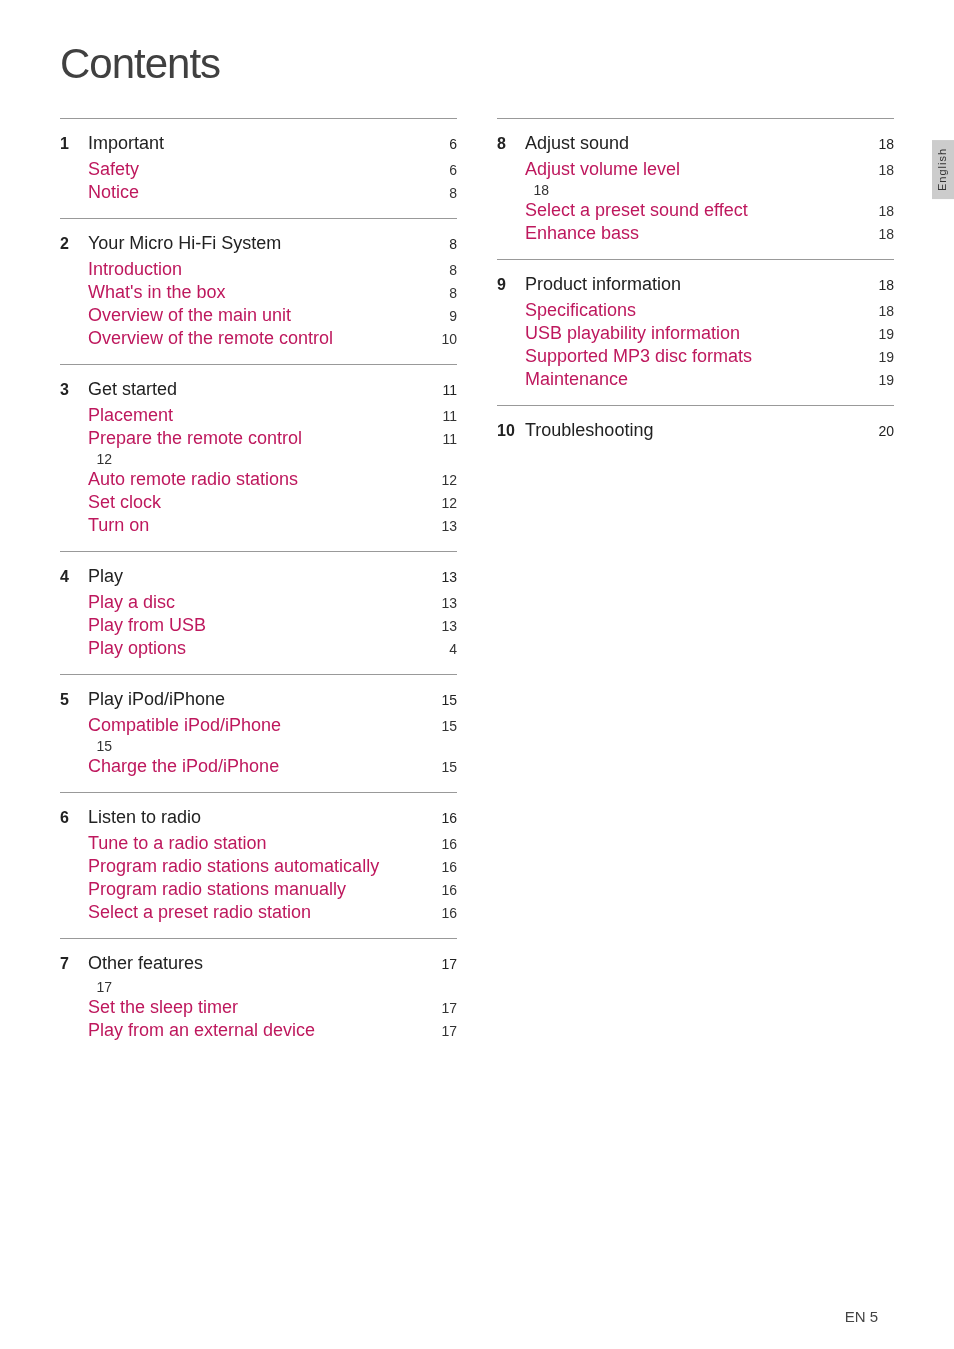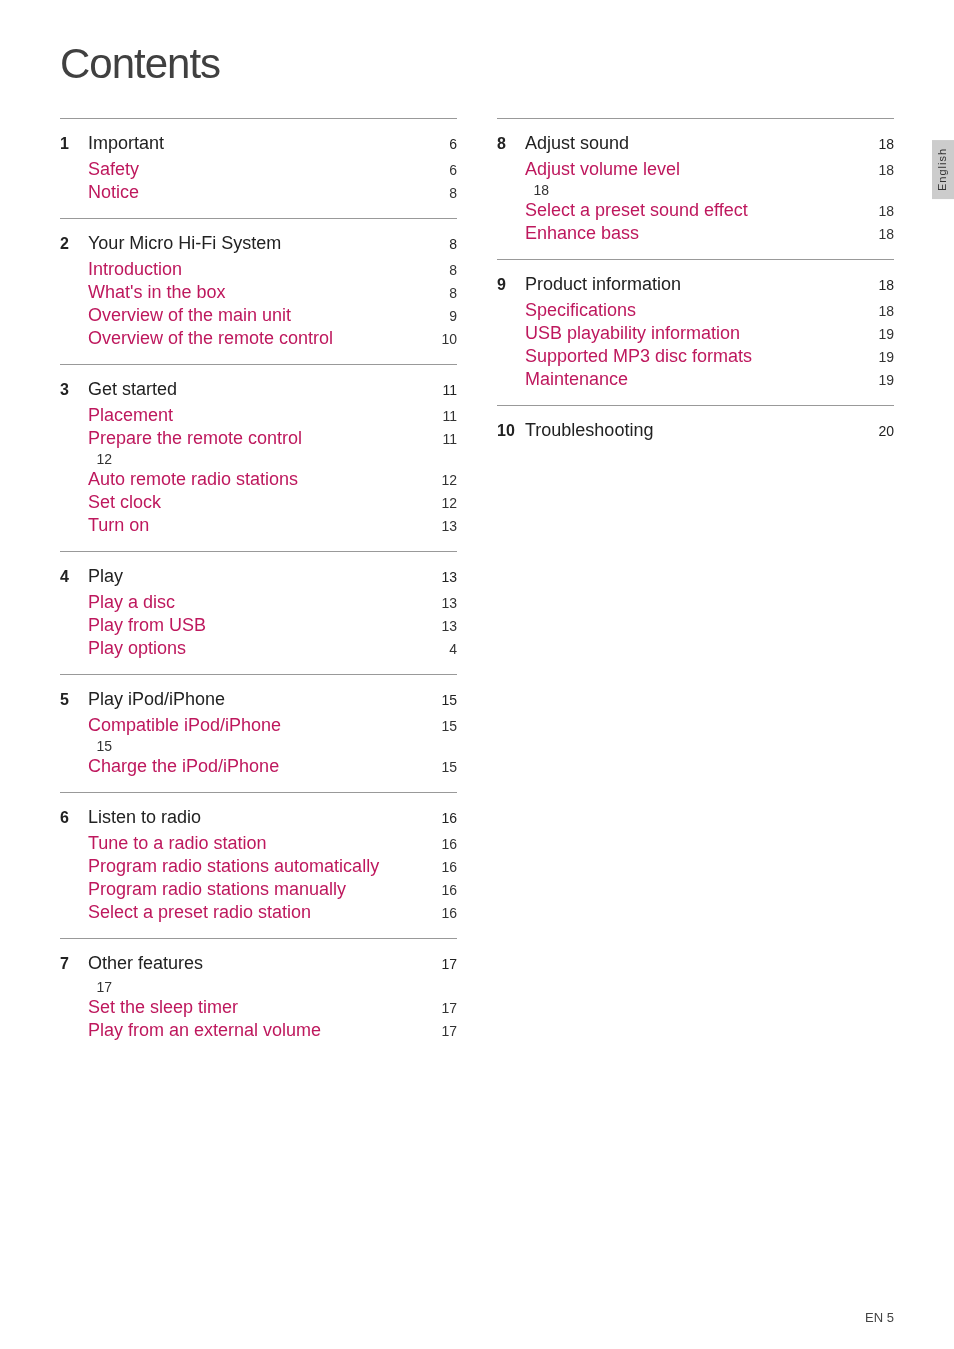--- a/index.html
+++ b/index.html
@@ -103,22 +103,22 @@
       transform: rotate(180deg);
       font-size: 11px;
       color: #333;
       padding: 8px 4px;
       letter-spacing: 1px;
     }
 
     .footer {
       position: absolute;
       bottom: 24px;
-      right: 60px;
-      font-size: 13px;
+      right: 76px;
+      font-size: 15px;
       color: #444;
       text-align: center;
     }
   </style>
 </head>
 <body>
 
 <div class="page">
 
   <div class="side-tab">English</div>
@@ -263,21 +263,21 @@
             <span class="section-page">17</span>
           </div>
           <div class="sub-item">
             <span class="sub-item-page">17</span>
           </div>
           <div class="sub-item">
             <span class="sub-item-text">Set the sleep timer</span>
             <span class="sub-item-page">17</span>
           </div>
           <div class="sub-item">
-            <span class="sub-item-text">Play from an external volume</span>
+            <span class="sub-item-text">Play from an external device</span>
             <span class="sub-item-page">17</span>
           </div>
         </div>
       </div>
 
     <div class="right-col" id="right-col">
         <div class="section">
           <div class="section-header">
             <span class="section-num">8</span>
             <span class="section-title">Adjust sound</span>

